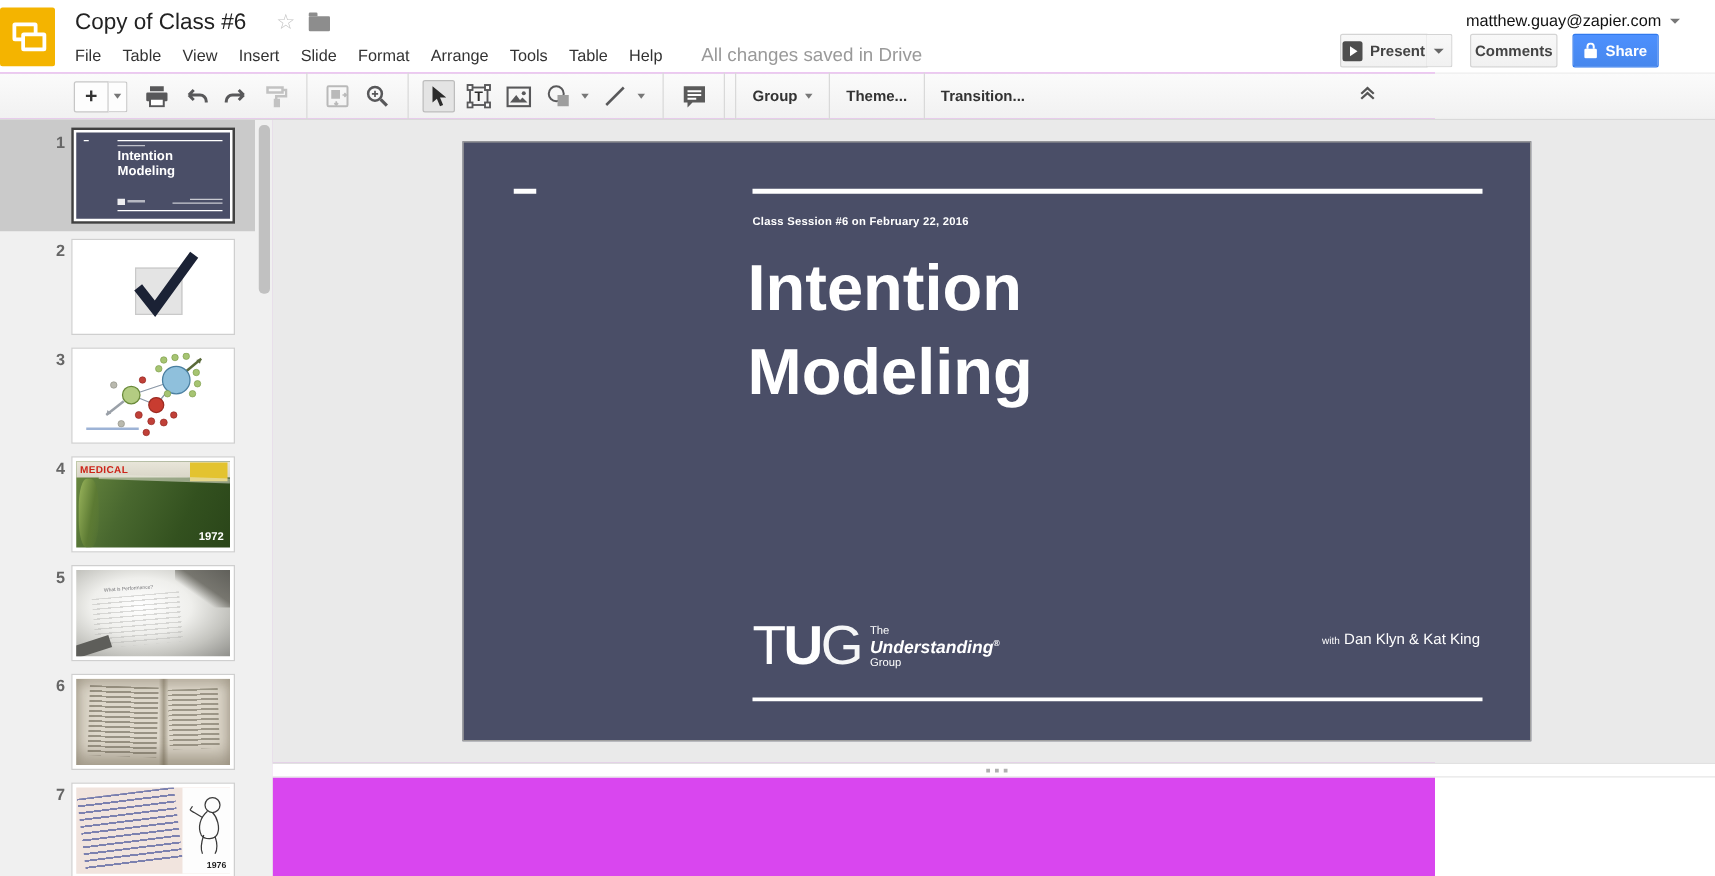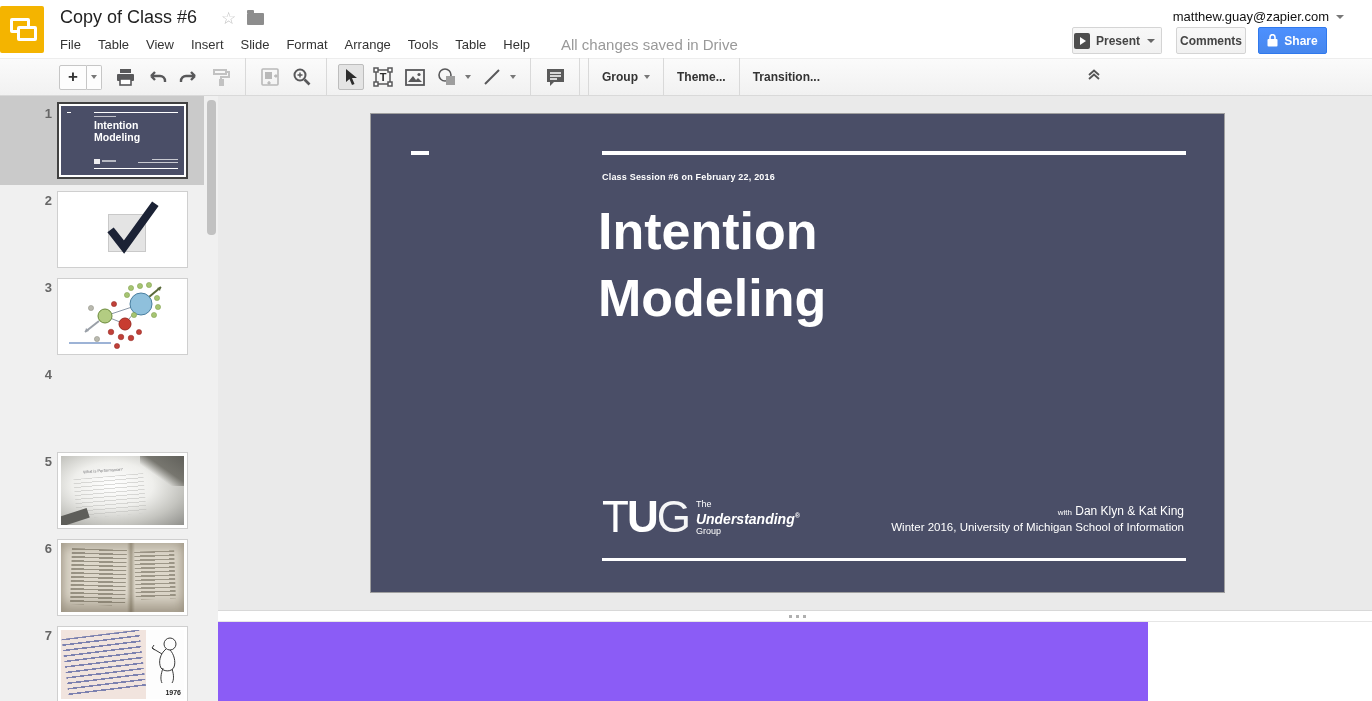--- a/index.html
+++ b/index.html
@@ -1,18 +1,18 @@
 <!DOCTYPE html>
 <html><head>
 <meta charset="utf-8">
 <style>
   * { margin:0; padding:0; box-sizing:border-box; }
   html,body { width:1372px; height:701px; overflow:hidden; background:#fff;
               font-family:"Liberation Sans","DejaVu Sans",sans-serif; }
-  #stage { position:relative; width:1148px; height:701px; background:#8b5cf6; }
+  #stage { position:relative; width:1148px; height:701px; background:#d946ef; }
 
   
   #header { position:absolute; left:0; top:0; width:1372px; height:58px; background:#fff; }
   #app-logo { position:absolute; left:0; top:6px; width:44px; height:47px; background:#f4b400; border-radius:2px; }
   #app-logo .sl1 { position:absolute; left:10px; top:12px; width:20px; height:15px; border:3px solid #fff; border-radius:2px; }
   #app-logo .sl2 { position:absolute; left:17px; top:20px; width:20px; height:15px; border:3px solid #fff; border-radius:2px; background:#f4b400; }
   #doc-title { position:absolute; left:60px; top:7px; font-size:18px; color:#222; }
   #star-icon { position:absolute; left:221px; top:8px; font-size:17px; color:#c2c2c2; }
   #folder-icon { position:absolute; left:247px; top:13px; width:17px; height:12px; background:#8d8d8d; border-radius:1px; }
   #folder-icon:before { content:""; position:absolute; left:0; top:-3px; width:7px; height:3px; background:#8d8d8d; border-radius:1px 1px 0 0; }
@@ -381,20 +381,30 @@
           <g fill="#b9b9ae" stroke="#8d8d82" stroke-width=".5">
             <circle cx="30" cy="26" r="2.6"></circle>
               <circle cx="36" cy="57" r="2.6"></circle>
           </g>
         </svg>
         <div class="cap"></div>
       </div>
     </div>
 
     <div class="thumb-num" style="left:32px; top:271px;">4</div>
+    <div class="thumb" style="top:269px;">
+      <div class="tc t4">
+        <div class="strip"></div>
+        <div class="ybox"></div>
+        <div class="medical">MEDICAL</div>
+        <div class="leaf"></div>
+        <div class="edge"></div>
+        <div class="year">1972</div>
+      </div>
+    </div>
 
     <div class="thumb-num" style="left:32px; top:358px;">5</div>
     <div class="thumb" style="top:356px;">
       <div class="tc t5">
         <div class="corner"></div>
         <div class="cap">What is Performance?</div>
         <div class="lines"></div>
         <div class="sliver"></div>
       </div>
     </div>
@@ -444,21 +454,20 @@
           <span class="lu">U</span>
           <span class="lg">G</span>
         <span class="stack">
           <div class="s1">The</div>
           <div class="s2"><span>Understanding</span><sup>®</sup></div>
           <div class="s3">Group</div>
         </span>
       </div>
       <div id="credits">
         <div class="c1"><span class="with">with</span> <span>Dan Klyn &amp; Kat King</span></div>
-        <div class="c2">Winter 2016, University of Michigan School of Information</div>
       </div>
       <div class="bottomline"></div>
     </div>
   </div>
 
   <div id="notes-divider">
     <div id="notes-handle">
         <i></i>
         <i></i>
         <i></i>

